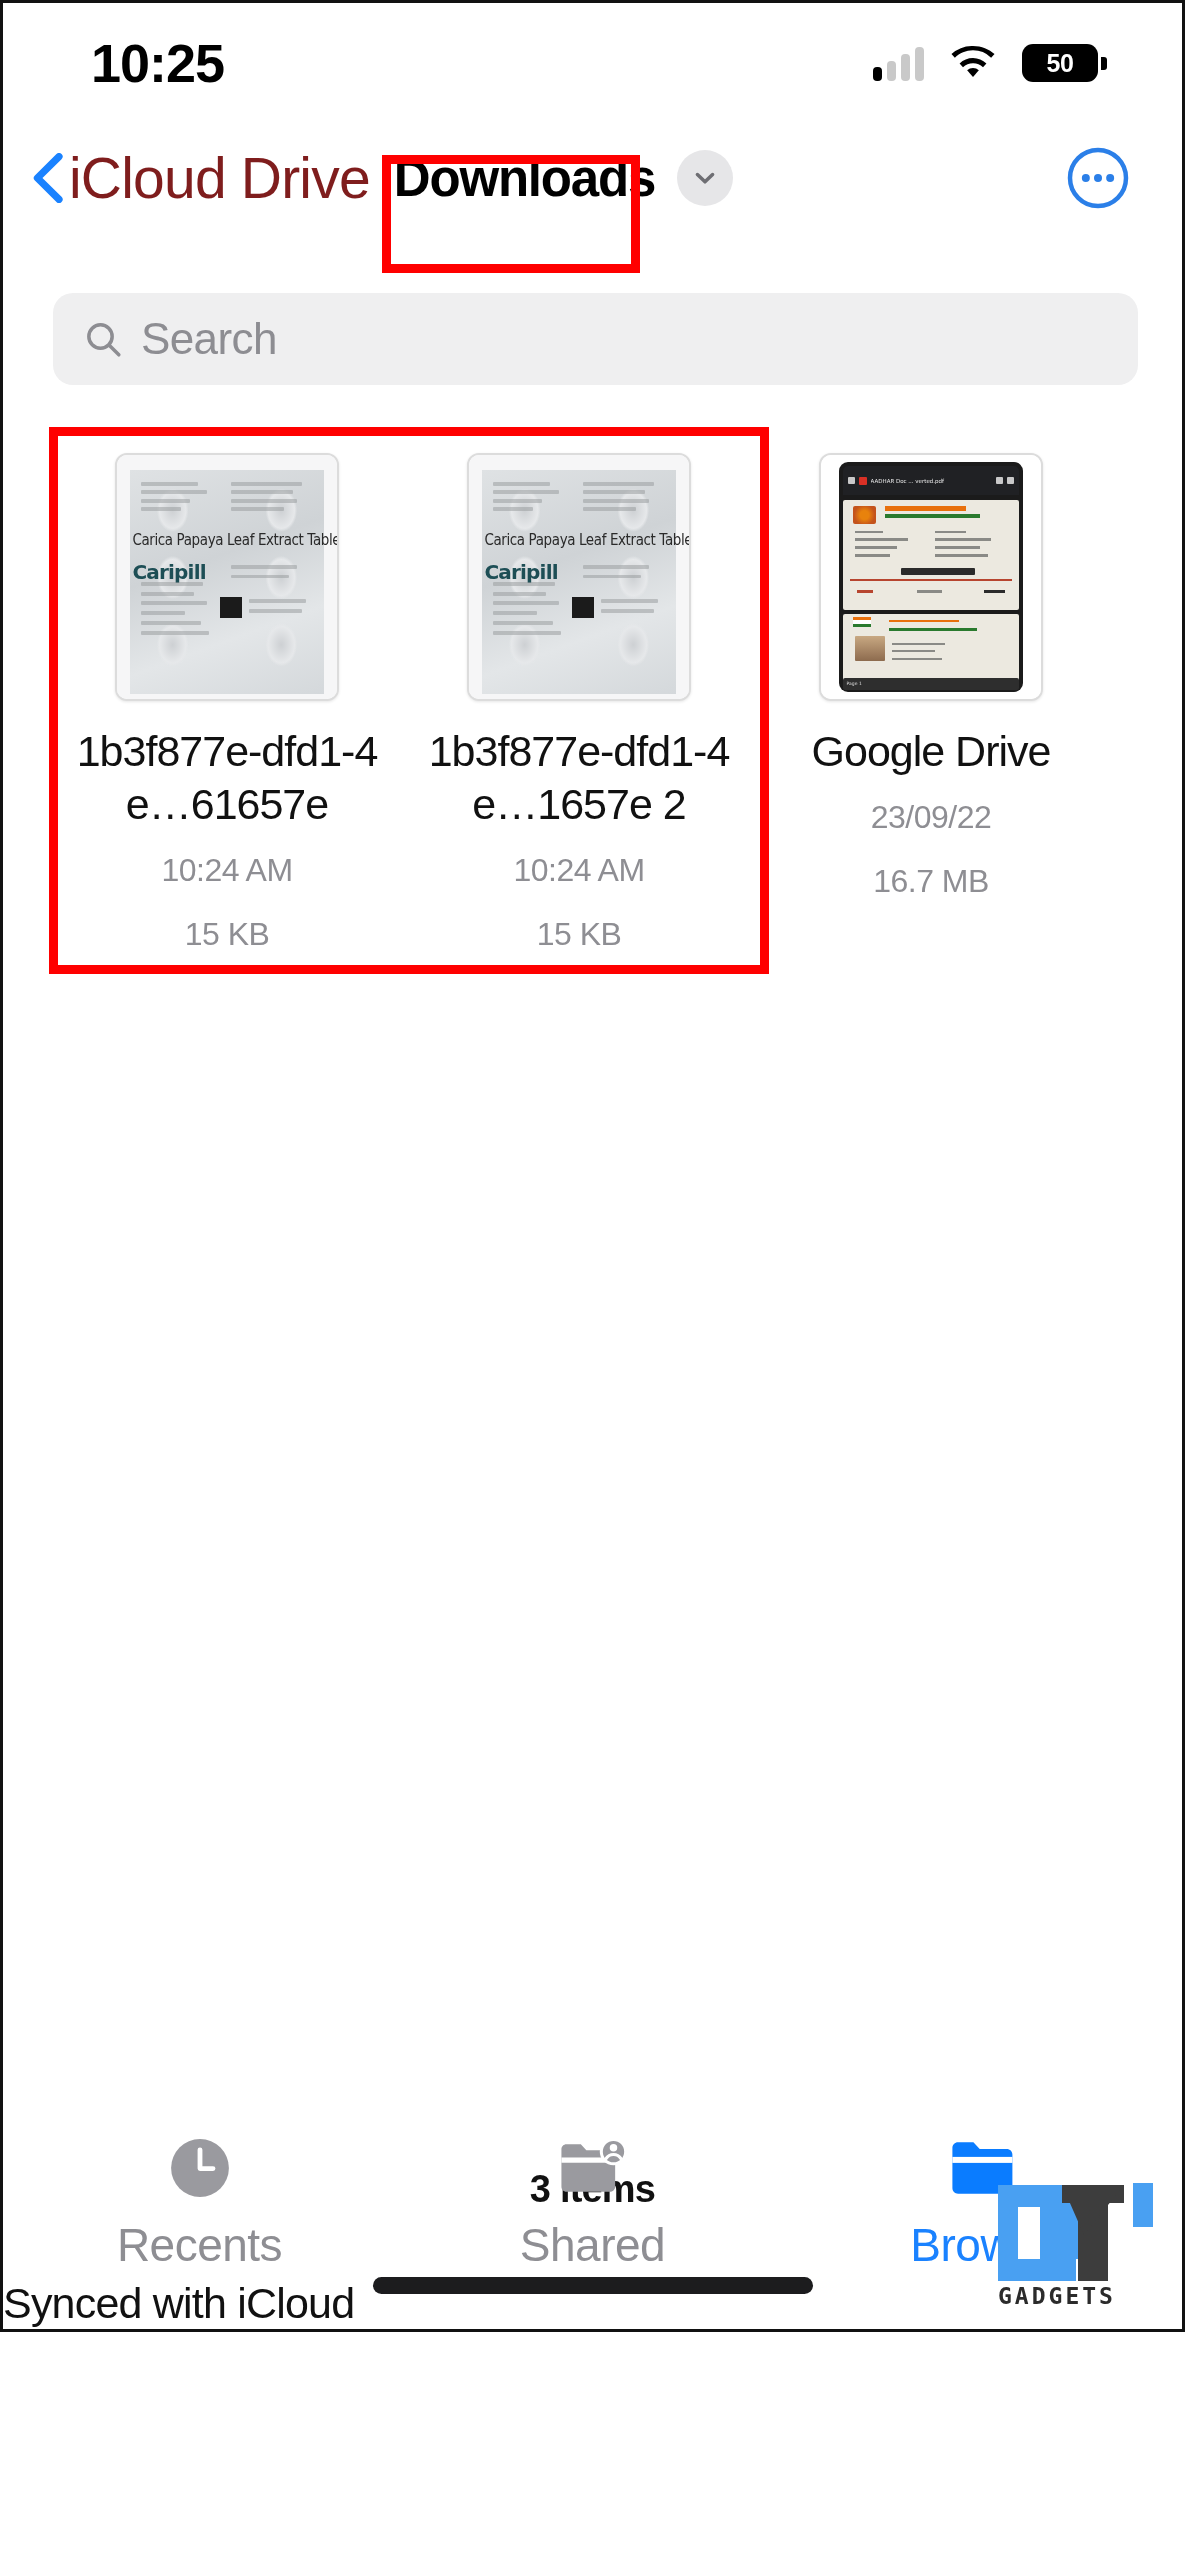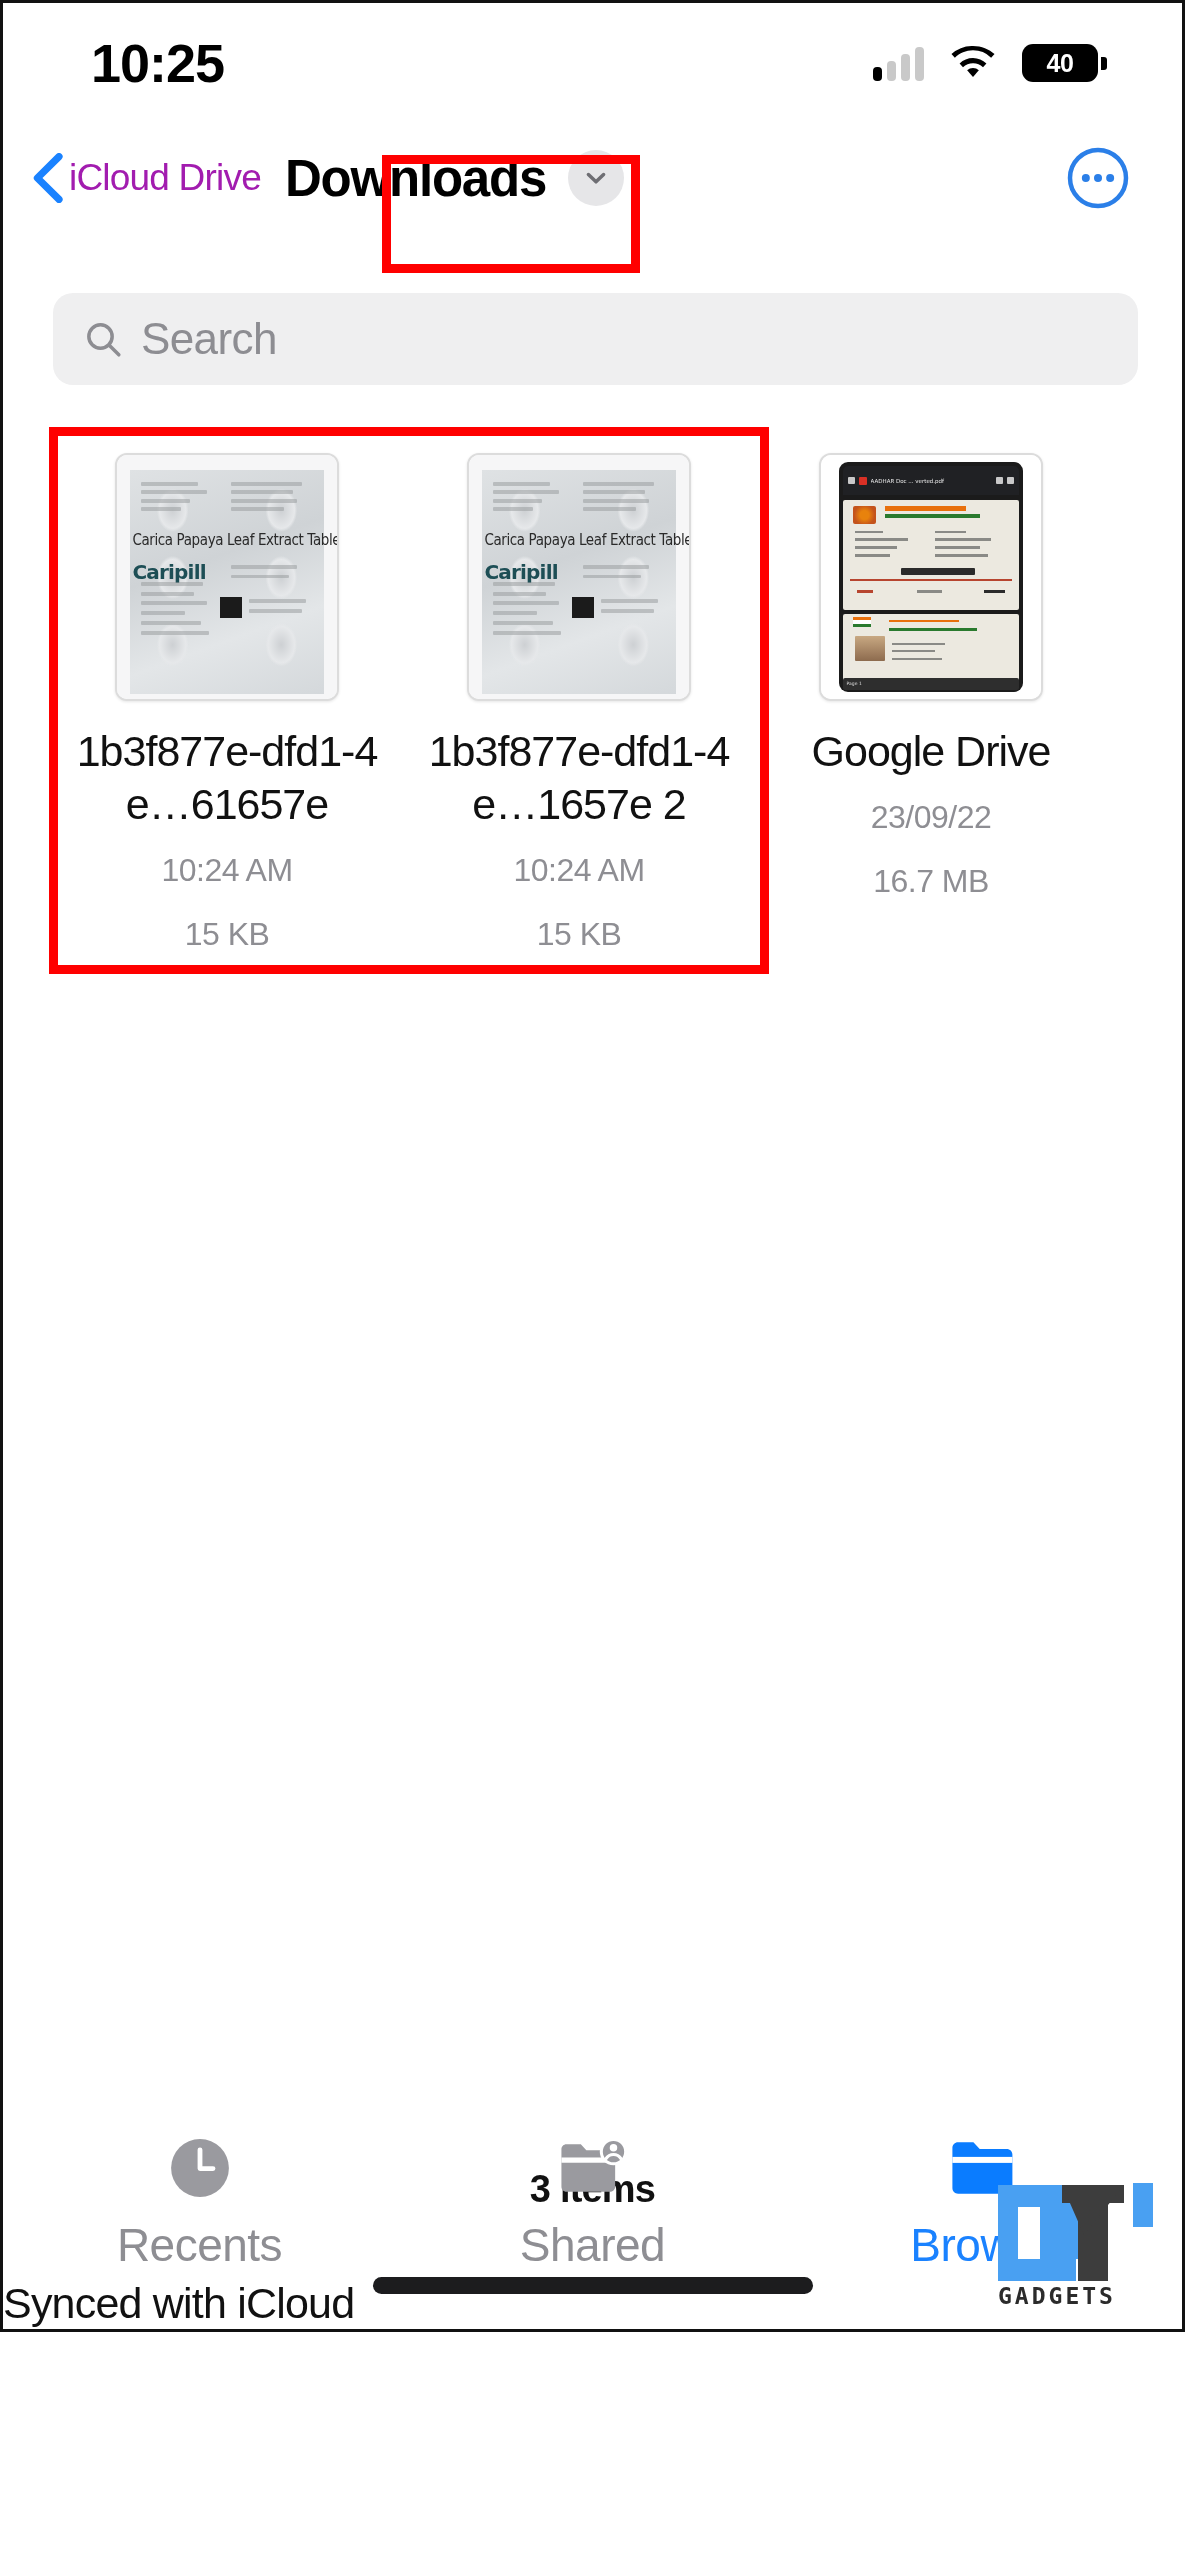--- a/index.html
+++ b/index.html
@@ -54,21 +54,21 @@
   .navbar {
     position:absolute; left:0; top:120px; width:100%; height:110px;
     display:flex; align-items:center;
   }
   .back-group {
     display:flex; align-items:center; gap:4px;
     margin-left:28px;
     color:#1a7fff;
   }
   .chev-back { width:34px; height:50px; flex:none; }
-  .back-label { font-size:37px; color:#a21caf; letter-spacing:-0.8px;text-align:right; }
+  .back-label { font-size:57px; color:#7f1d1d; letter-spacing:-0.8px;text-align:right; }
 
   .title-group {
     display:flex; align-items:center; gap:22px;
     margin-left:24px;
   }
   .nav-title {
     font-size:51px; font-weight:bold; color:#000; letter-spacing:-1.2px;
   }
   .title-chev {
     width:56px; height:56px; border-radius:50%;
@@ -262,21 +262,21 @@
           <i></i>
           <i></i>
       </div>
       <svg class="wifi" viewBox="0 0 24 18">
         <path d="M12 16.4 8.9 12.8a4.7 4.7 0 0 1 6.2 0z" fill="#000"></path>
         <path d="M12 9.1c-2 0-3.9.8-5.3 2.1L4.9 9.3A10.2 10.2 0 0 1 12 6.4c2.7 0 5.2 1.1 7.1 2.9l-1.8 1.9A7.5 7.5 0 0 0 12 9.1z" fill="#000"></path>
         <path d="M12 2.3C8.3 2.3 4.9 3.8 2.4 6.2L.6 4.3A16.4 16.4 0 0 1 12 0c4.5 0 8.6 1.8 11.4 4.3l-1.8 1.9A13.8 13.8 0 0 0 12 2.3z" fill="#000"></path>
       </svg>
       <div class="battery">
         <div class="shell">
-            <span class="lvl">40</span>
+            <span class="lvl">50</span>
           </div>
         <div class="nub"></div>
       </div>
     </div>
   </div>
 
   <div class="navbar">
     <div class="back-group">
       <svg class="chev-back" viewBox="0 0 17 25">
         <path d="M14 1.8 3.2 12.5 14 23.2" fill="none" stroke="#1a82ff" stroke-width="3.6" stroke-linecap="round" stroke-linejoin="round"></path>

